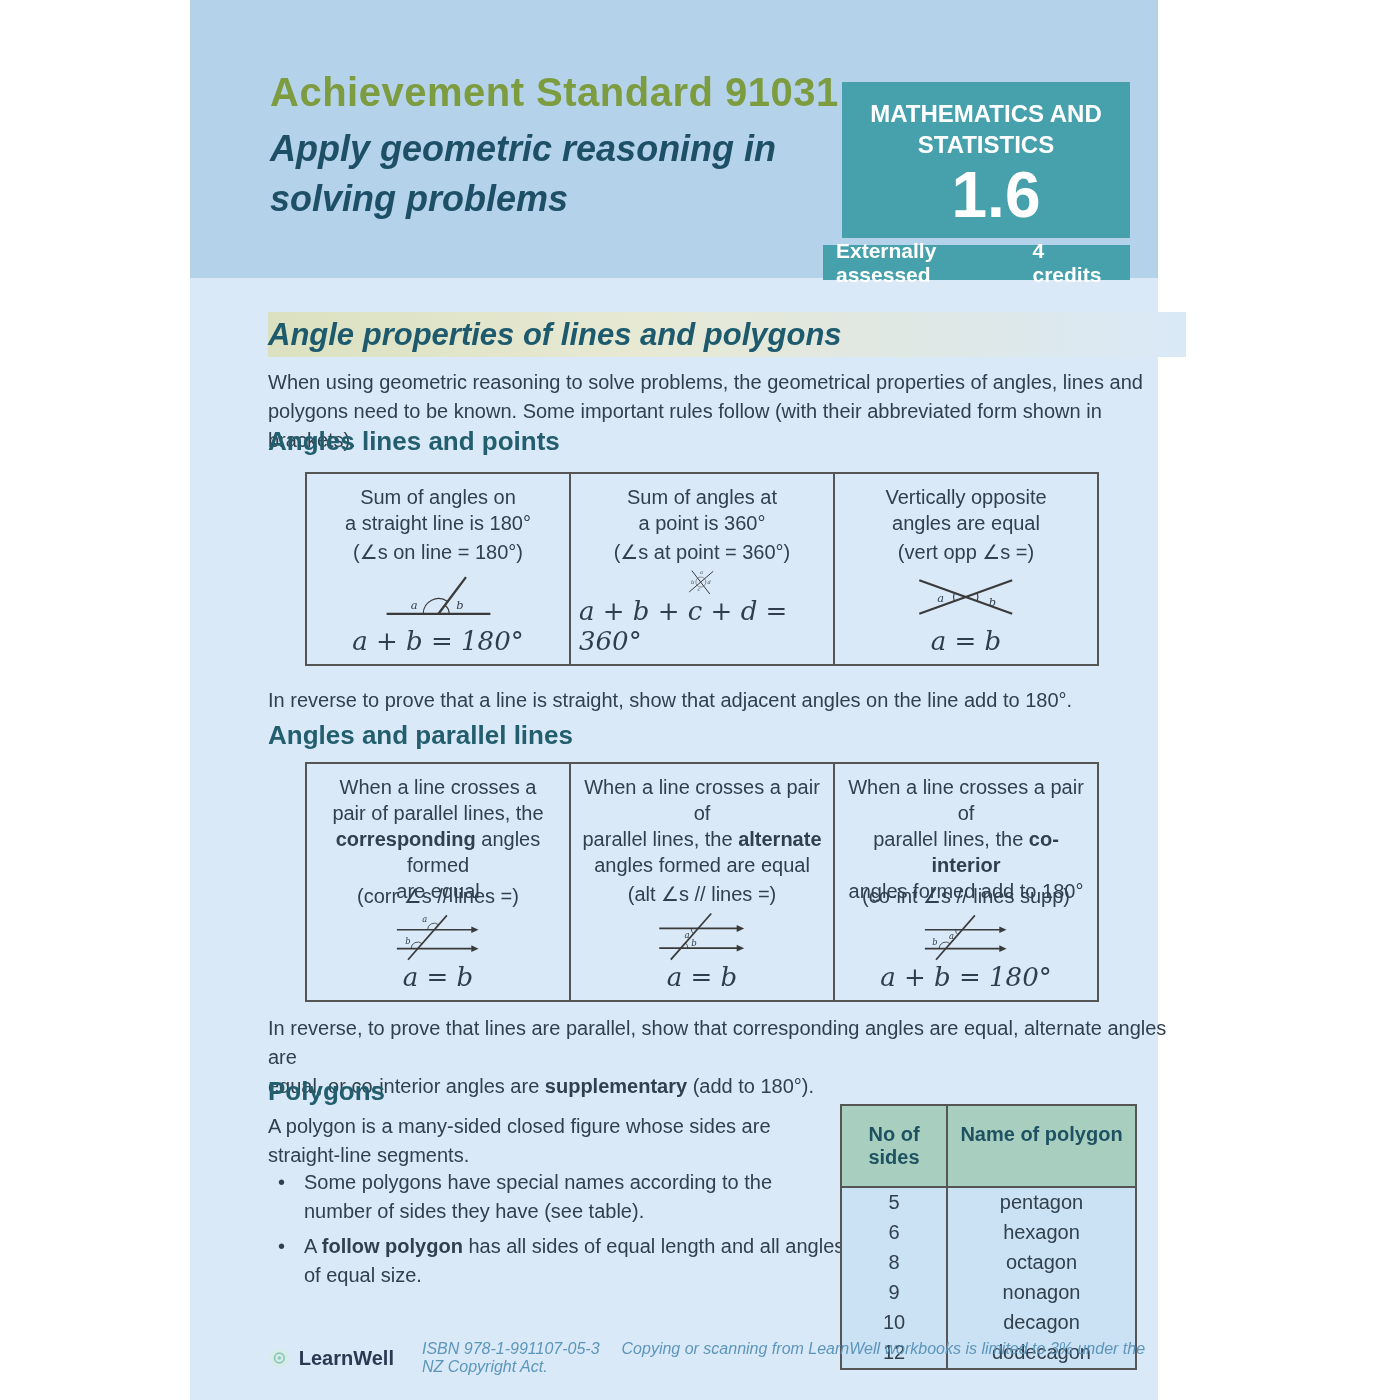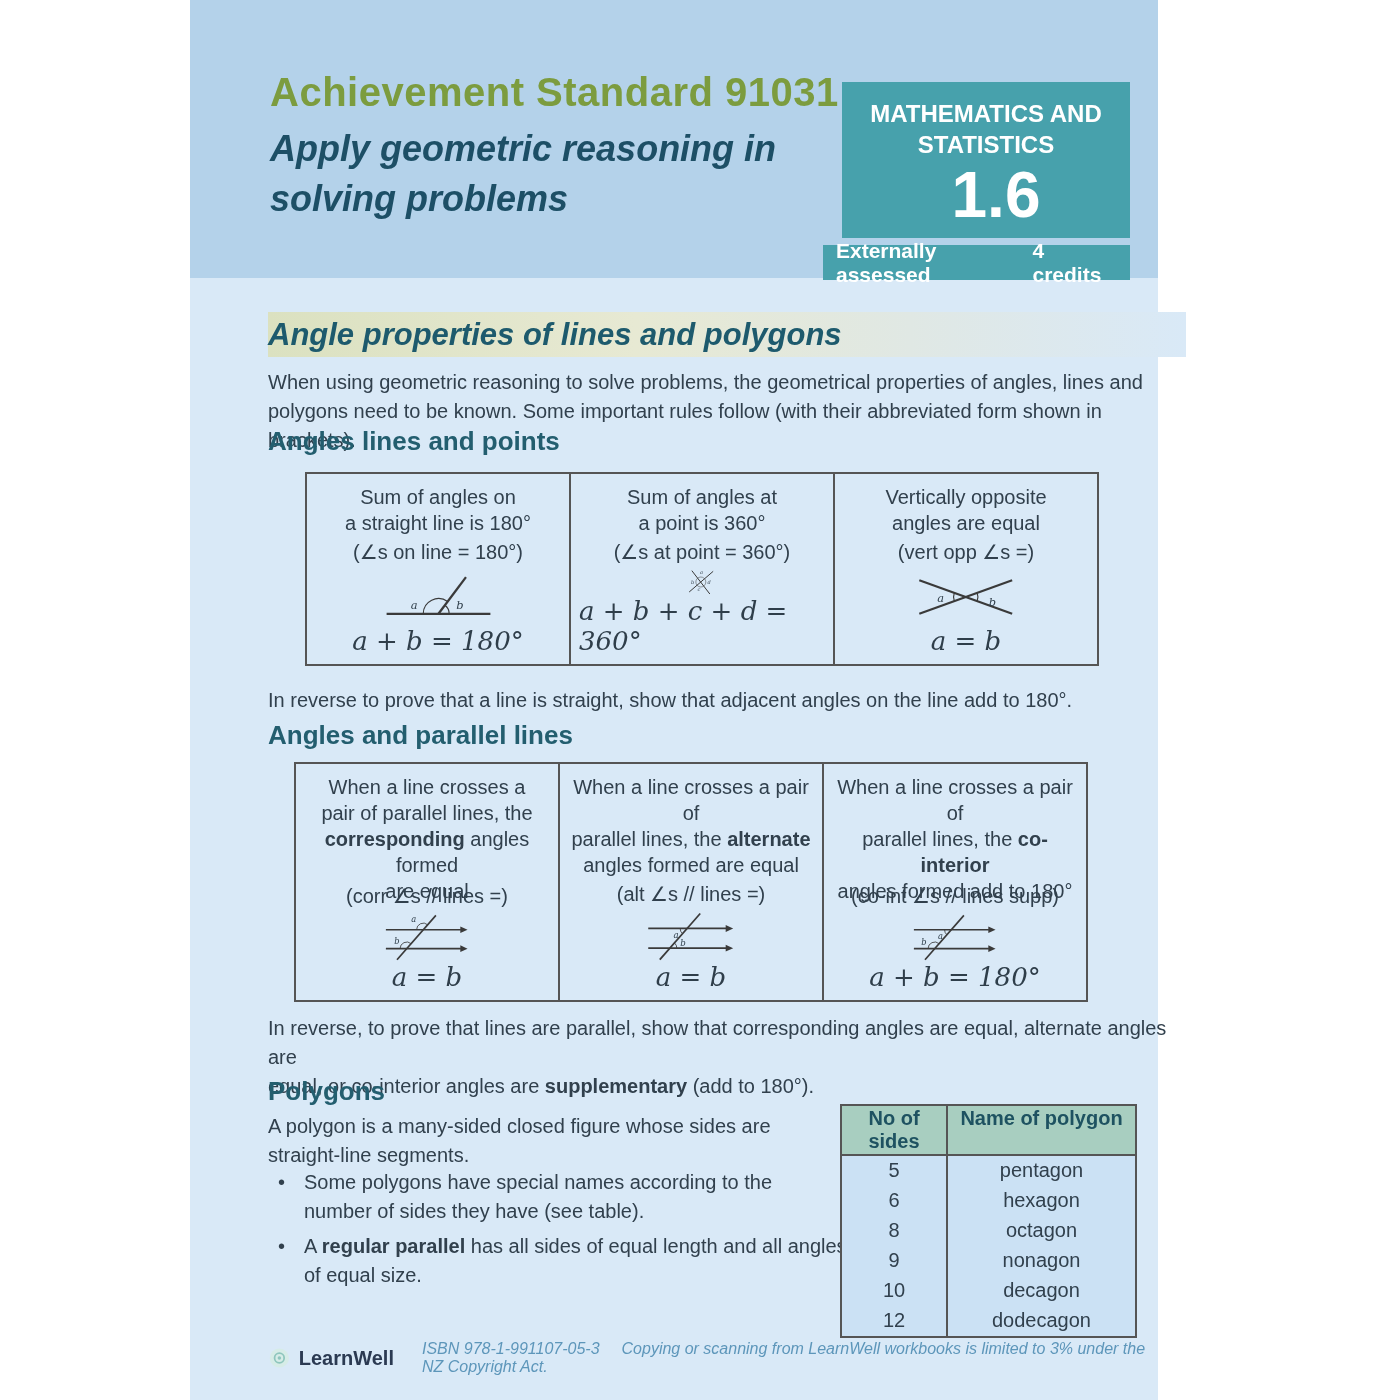--- a/index.html
+++ b/index.html
@@ -28,21 +28,21 @@
   .rule-text{font-size:20px;line-height:26px;text-align:center;white-space:pre-line;}
   .rule-text.fixed{height:106px;}
   .abbr{font-size:20px;margin-top:4px;white-space:pre;}
   .formula{margin-top:auto;font-family:"DejaVu Serif",serif;font-style:italic;font-size:26px;color:#2f3e4a;}
   .diagram{margin-top:4px;}
   .bullet{position:absolute;display:flex;font-size:20px;line-height:29px;}
   .bullet .dot{width:26px;font-size:20px;}
   .poly-table{position:absolute;left:650px;top:1104px;width:297px;border:2px solid #555;box-sizing:border-box;}
   .poly-head{display:flex;background:#a8cec0;border-bottom:2px solid #555;font-weight:bold;color:#1e5261;}
   .poly-head .c,.poly-row .c{text-align:center;box-sizing:border-box;}
-  .poly-head .c{font-size:20px;padding:1px 0;}
+  .poly-head .c{font-size:20px;padding:17px 0;}
   .c.c1{width:104px;}
   .c.c2{flex:1;border-left:2px solid #555;}
   .poly-body{background:#cbe1f4;}
   .poly-row{display:flex;font-size:20px;color:#31404d;}
   .poly-row .c{padding:3px 0 4px;}
   .footer{position:absolute;left:78px;top:1340px;width:900px;display:flex;align-items:center;}
   .brand{font-size:20px;font-weight:bold;color:#2b3a52;margin-left:8px;}
   .footnote{font-size:16px;font-style:italic;color:#5d96ba;margin-left:28px;}
   .footnote .isbn{margin-right:22px;}
   svg text{font-family:"DejaVu Serif",serif;font-style:italic;font-size:15px;fill:#2f3e4a;}
@@ -124,21 +124,21 @@
           <text x="124" y="50" text-anchor="middle">b</text>
         </svg>
         <div class="formula">a = b</div>
       </div>
     </div>
 
     <div class="para" style="left:78px;top:686px;width:900px;">In reverse to prove that a line is straight, show that adjacent angles on the line add to 180°.</div>
 
     <div class="sub-heading" style="left:78px;top:720px;">Angles and parallel lines</div>
 
-    <div class="rule-table" style="left:104px;top:762px;width:794px;height:240px;">
+    <div class="rule-table" style="left:115px;top:762px;width:794px;height:240px;">
 
       <div class="rule-cell">
         <div class="rule-text fixed"><span>When a line crosses a
 pair of parallel lines, the
 </span><span class="b">corresponding</span><span> angles formed
 are equal</span></div>
         <div class="abbr">(corr ∠s // lines =)</div>
         <svg class="diagram" width="156" height="78" viewBox="0 0 180 90">
           <line x1="16" y1="32" x2="151" y2="32" stroke="#3a3a3a" stroke-width="3"></line>
           <polygon points="150,26 163,32 150,38" fill="#3a3a3a"></polygon>
@@ -201,21 +201,21 @@
 
     <div class="para" style="left:78px;top:1112px;width:520px;">A polygon is a many-sided closed figure whose sides are
 straight-line segments.</div>
 
     <div class="bullet" style="left:88px;top:1168px;width:560px;">
       <span class="dot">•</span>
       <span style="flex:1;">Some polygons have special names according to the number of sides they have (see table).</span>
     </div>
     <div class="bullet" style="left:88px;top:1232px;width:580px;">
       <span class="dot">•</span>
-      <span style="flex:1;"><span>A </span><span class="b">regular parallel</span><span> has all sides of equal length and all angles of equal size.</span></span>
+      <span style="flex:1;"><span>A </span><span class="b">follow polygon</span><span> has all sides of equal length and all angles of equal size.</span></span>
     </div>
 
     <div class="poly-table">
       <div class="poly-head">
         <div class="c c1">No of sides</div>
         <div class="c c2">Name of polygon</div>
       </div>
       <div class="poly-body">
         <div class="poly-row">
           <div class="c c1">5</div>

